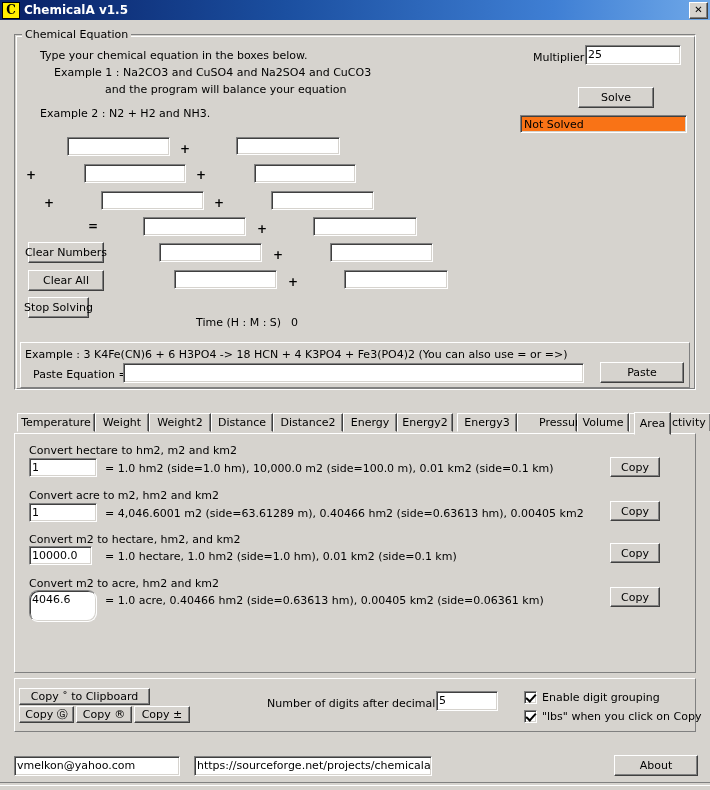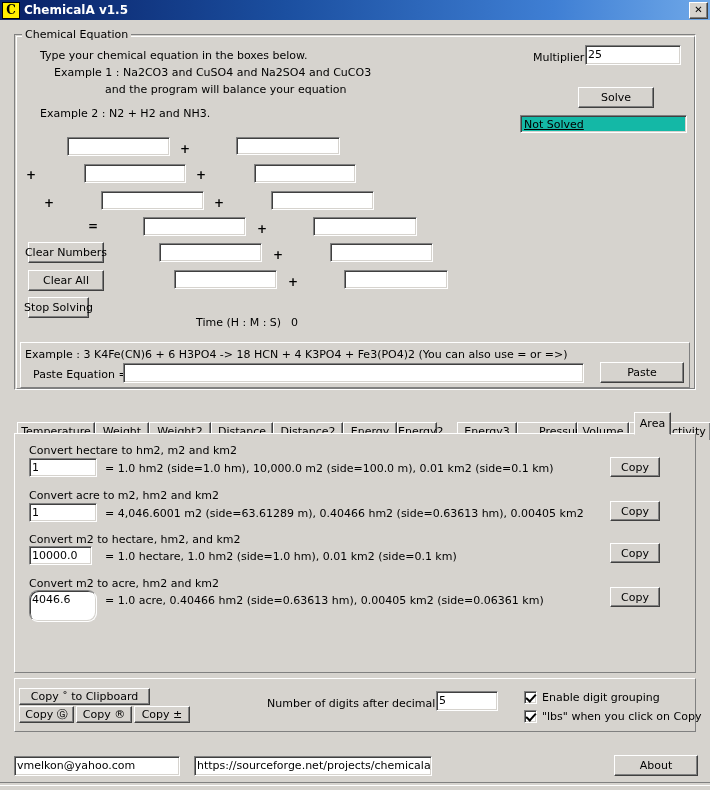--- a/index.html
+++ b/index.html
@@ -67,27 +67,26 @@
     font-family: "DejaVu Sans", "Liberation Sans", sans-serif;
     font-size: 11px; color: #000;
     display: flex; align-items: center; justify-content: center;
     box-sizing: border-box;
     cursor: default;
     white-space: nowrap;
   }
   .lbl { position: absolute; white-space: nowrap; }
   .status {
     position: absolute;
-    background: #14b8a6;
+    background: #f97316;
     border: 1px solid;
     border-color: #808080 #fff #fff #808080;
     box-shadow: inset 1px 1px 0 #404040, inset -1px -1px 0 #d6d3ce;
     font-size: 11px; padding: 2px 3px; box-sizing: border-box;
     white-space: nowrap;
-    text-decoration: underline;
   }
   
   #grp-equation {
     position: absolute; left: 14px; top: 34px; width: 682px; height: 356px;
     border: 1px solid #808080;
     border-right-color: #fff; border-bottom-color: #fff;
     box-sizing: border-box;
   }
   #grp-equation::after {
     content: ""; position: absolute; left: 1px; top: 1px; right: 0px; bottom: 0px;
@@ -104,21 +103,21 @@
     position: absolute; left: 20px; top: 342px; width: 670px; height: 46px;
     border: 1px solid #fff;
     border-right-color: #808080; border-bottom-color: #808080;
     box-sizing: border-box;
   }
   
   #tabstrip {
     position: absolute; left: 14px; top: 412px; width: 682px; height: 22px;
   }
   .tab {
-    position: absolute; top: 10px; height: 19px;
+    position: absolute; top: 1px; height: 19px;
     background: #d6d3ce;
     border: 1px solid; border-color: #fff #404040 #d6d3ce #fff;
     box-shadow: inset -1px 0 0 #808080;
     font-size: 11px; line-height: 17px; text-align: center;
     box-sizing: border-box; cursor: default; white-space: nowrap;
   }
   .tab.active {
     top: 0px; height: 23px; line-height: 21px;
     background: #d6d3ce; z-index: 5;
     border-bottom-color: #d6d3ce;
@@ -219,21 +218,21 @@
 <div class="tf" style="left:123px; top:363px; width:461px; height:20px;"></div>
 <div class="btn" style="left:600px; top:362px; width:84px; height:21px;">Paste</div>
 
 <div id="tabstrip">
   <div class="tab" style="left:3px;  width:78px;">Temperature</div>
   <div class="tab" style="left:81px; width:54px;">Weight</div>
   <div class="tab" style="left:135px;width:62px;">Weight2</div>
   <div class="tab" style="left:197px;width:62px;">Distance</div>
   <div class="tab" style="left:259px;width:70px;">Distance2</div>
   <div class="tab" style="left:329px;width:54px;">Energy</div>
-  <div class="tab" style="left:383px;width:40px;">Energy2</div>
+  <div class="tab" style="left:383px;width:56px;">Energy2</div>
   <div class="tab" style="left:443px;width:60px;">Energy3</div>
   <div class="tab" style="left:503px;width:60px;padding-left:21px;">Pressure</div>
   <div class="tab" style="left:563px;width:52px;">Volume</div>
   <div class="tab" style="left:615px;width:82px;">Radioactivity</div>
 </div>
 <div class="tab active" style="position:absolute; left:634px; top:412px; width:37px;">Area</div>
 
 <div id="tabpage"></div>
 
 <div class="lbl" style="left:29px; top:444px;">Convert hectare to hm2, m2 and km2</div>

